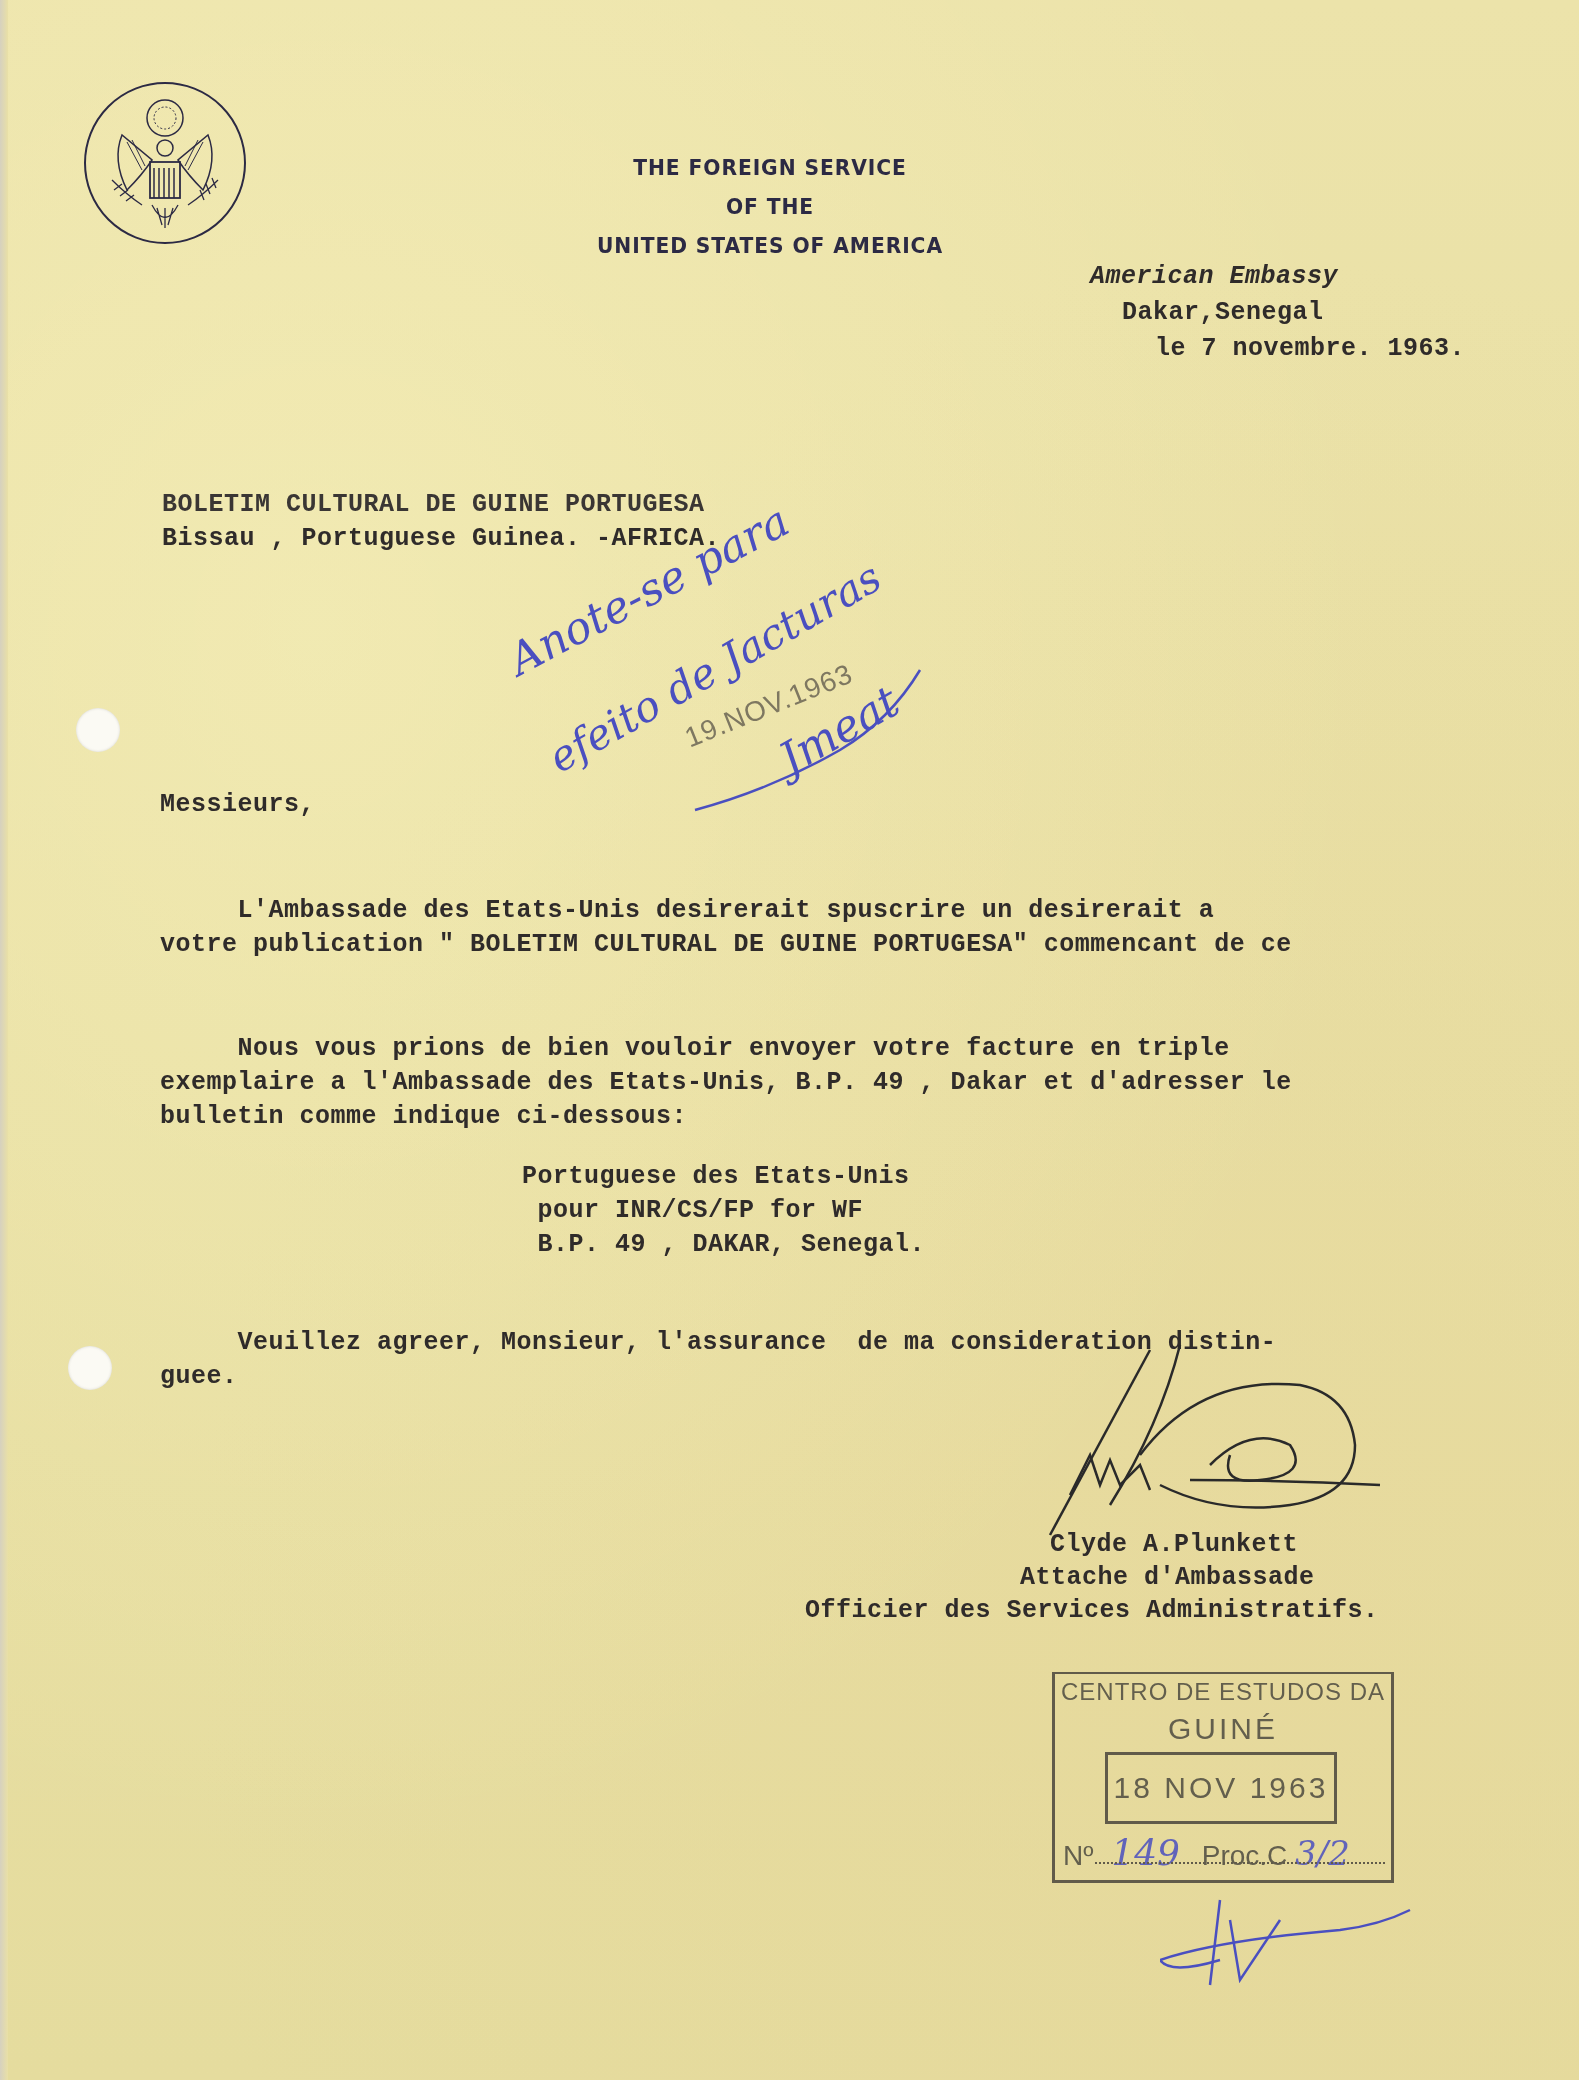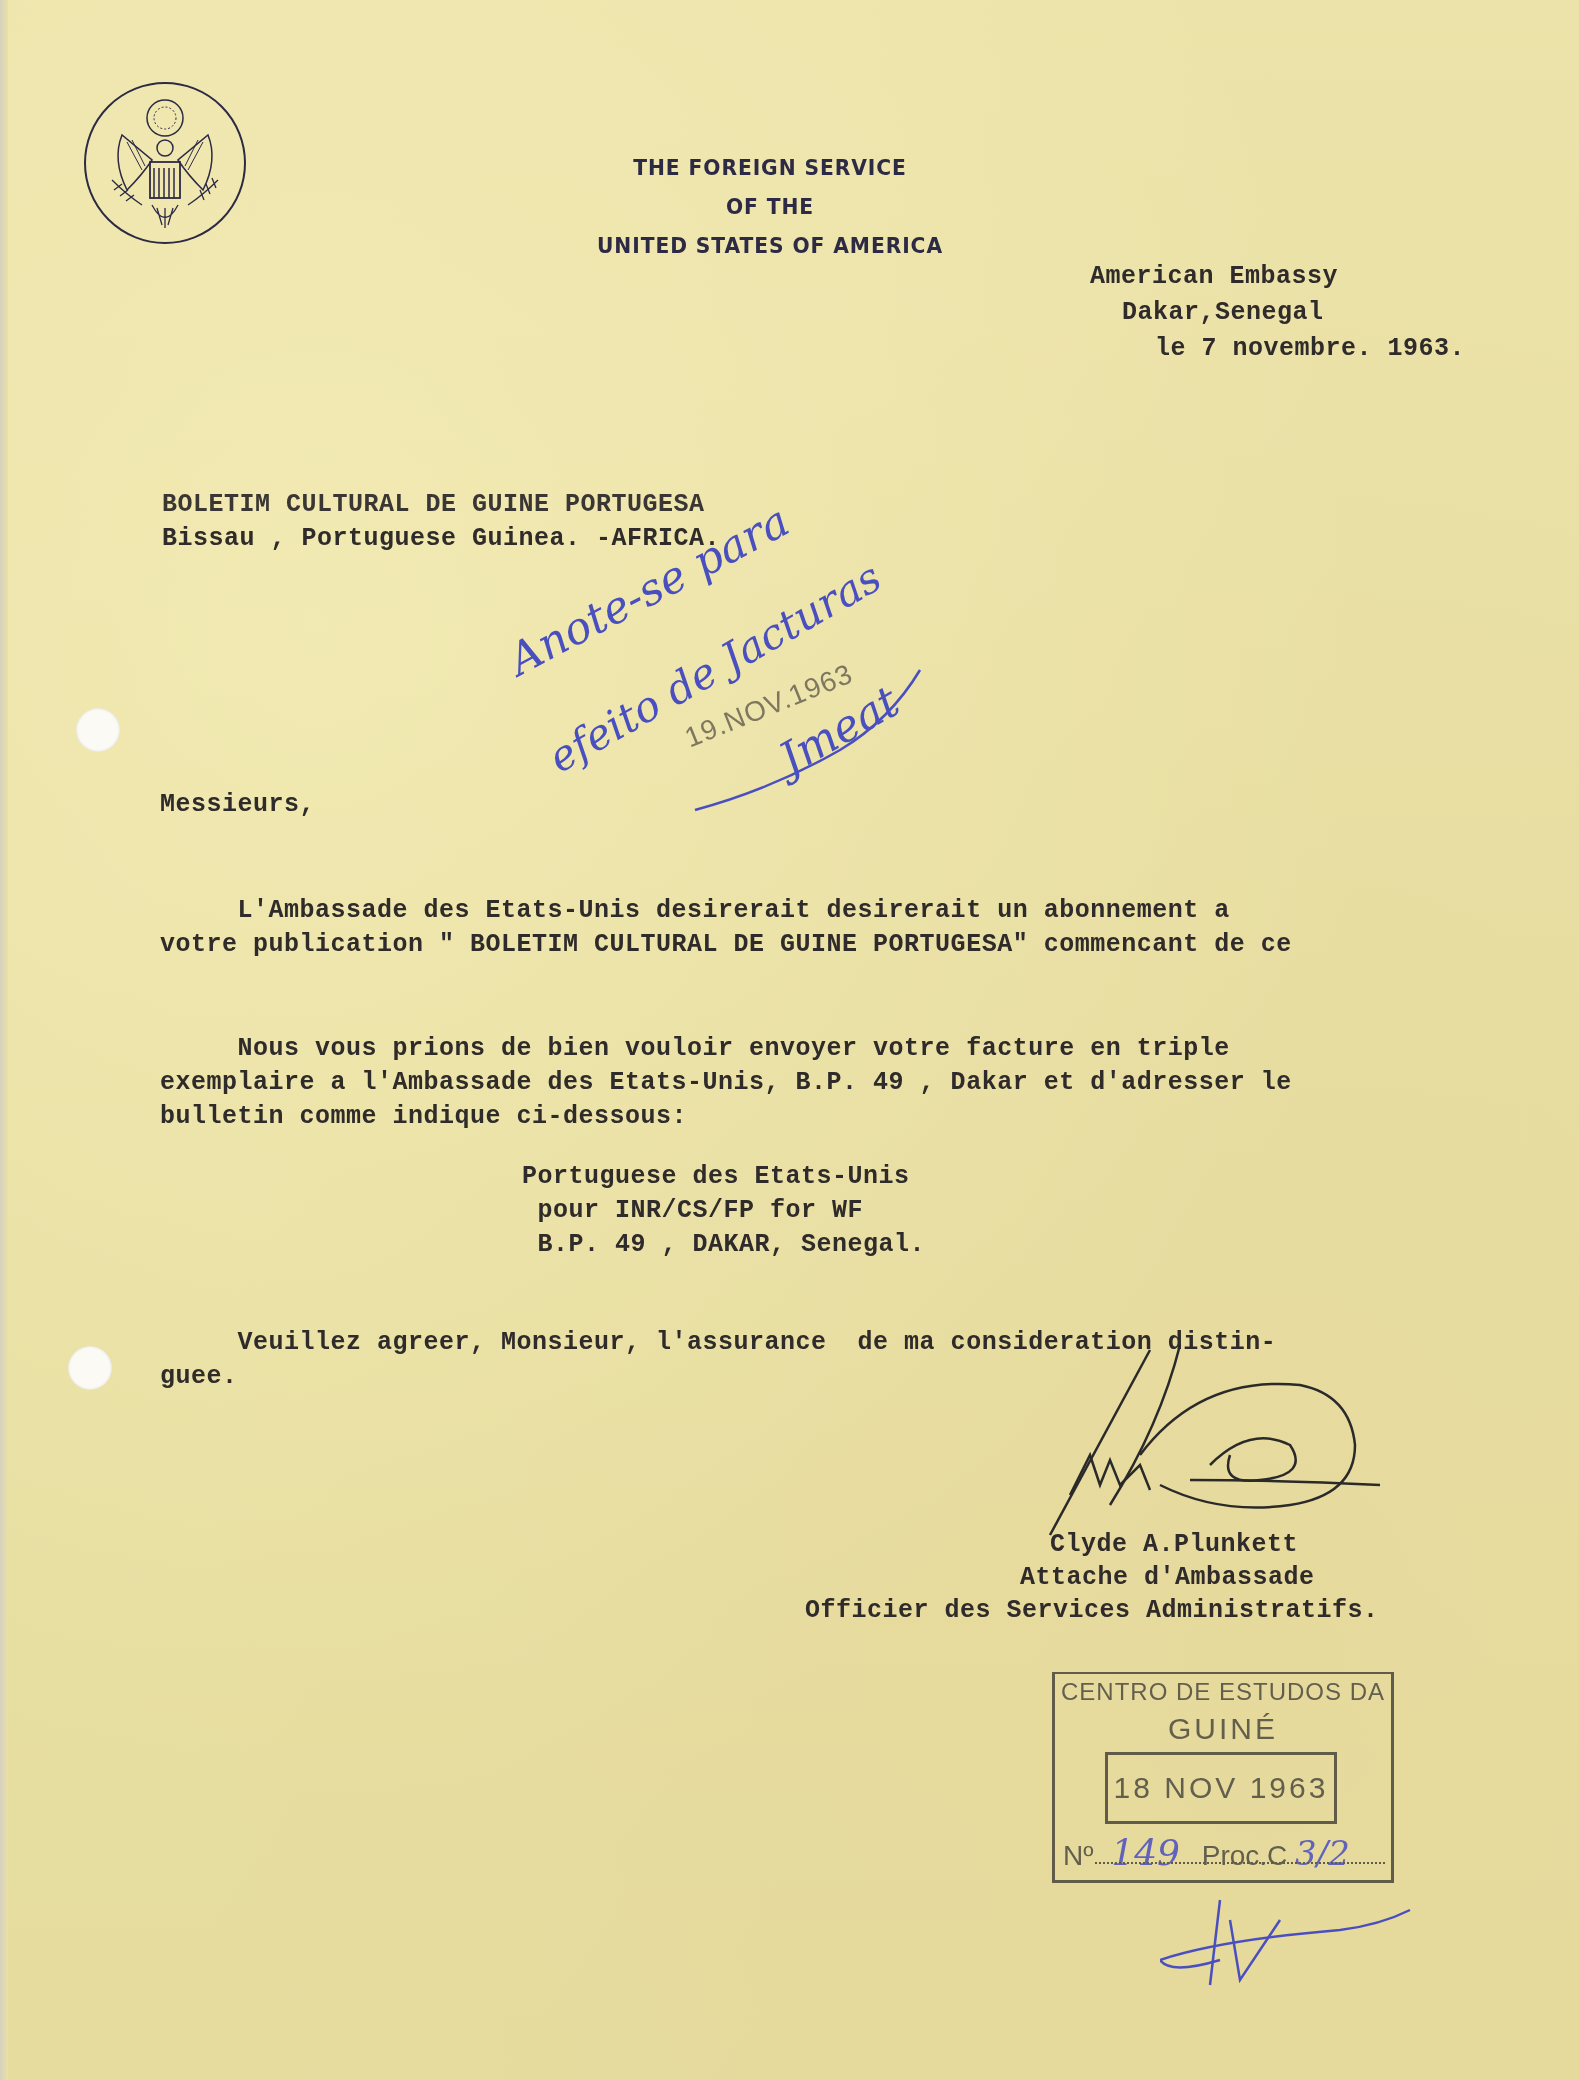--- a/index.html
+++ b/index.html
@@ -49,38 +49,38 @@
     <path d="M136 100 Q121 115 106 125 M130 98 L134 108 M124 104 L128 114 M118 110 L122 120" stroke="#2c2a44" stroke-width="1.3" fill="none"></path>
     <path d="M70 125 Q83 150 96 125 M75 128 L80 145 M83 128 V148 M91 128 L86 145" stroke="#2c2a44" stroke-width="1.3" fill="none"></path>
   </svg>
 
   <div class="letterhead">
     <div>THE FOREIGN SERVICE</div>
     <div>OF THE</div>
     <div>UNITED STATES OF AMERICA</div>
   </div>
 
-  <div class="tw" style="left:1090px; top:262px;">American Embassy</div>
+  <div class="tw" style="left:1090px; top:262px;font-style:italic;">American Embassy</div>
   <div class="tw" style="left:1122px; top:298px;">Dakar,Senegal</div>
   <div class="tw" style="left:1155px; top:334px;">le 7 novembre. 1963.</div>
 
   <div class="tw tw-light" style="left:162px; top:490px;">BOLETIM CULTURAL DE GUINE PORTUGESA</div>
   <div class="tw" style="left:162px; top:524px;">Bissau , Portuguese Guinea. -AFRICA.</div>
 
   <div class="date-stamp-grey">19.NOV.1963</div>
   <div class="hand blue-ink" style="left:500px; top:640px; font-size:44px; transform:rotate(-28deg); transform-origin:left top;">Anote-se para</div>
   <div class="hand blue-ink" style="left:540px; top:740px; font-size:42px; transform:rotate(-30deg); transform-origin:left top;">efeito de Jacturas</div>
   <div class="hand blue-ink" style="left:770px; top:740px; font-size:44px; transform:rotate(-30deg); transform-origin:left top;">Jmeat</div>
   <svg class="hand" style="left:690px; top:660px;" width="250" height="160">
     <path d="M5 150 Q80 130 150 90 Q200 60 230 10" fill="none" stroke="#4a4fc0" stroke-width="2.5"></path>
   </svg>
 
   <div class="tw" style="left:160px; top:790px;">Messieurs,</div>
 
-  <div class="tw" style="left:160px; top:896px;">     L'Ambassade des Etats-Unis desirerait desirerait un abonnement a</div>
+  <div class="tw" style="left:160px; top:896px;">     L'Ambassade des Etats-Unis desirerait spuscrire un desirerait a</div>
   <div class="tw" style="left:160px; top:930px;">votre publication " BOLETIM CULTURAL DE GUINE PORTUGESA" commencant de ce</div>
 
   <div class="tw" style="left:160px; top:1034px;">     Nous vous prions de bien vouloir envoyer votre facture en triple</div>
   <div class="tw" style="left:160px; top:1068px;">exemplaire a l'Ambassade des Etats-Unis, B.P. 49 , Dakar et d'adresser le</div>
   <div class="tw" style="left:160px; top:1102px;">bulletin comme indique ci-dessous:</div>
 
   <div class="tw" style="left:522px; top:1162px;">Portuguese des Etats-Unis</div>
   <div class="tw" style="left:522px; top:1196px;"> pour INR/CS/FP for WF</div>
   <div class="tw" style="left:522px; top:1230px;"> B.P. 49 , DAKAR, Senegal.</div>
 

